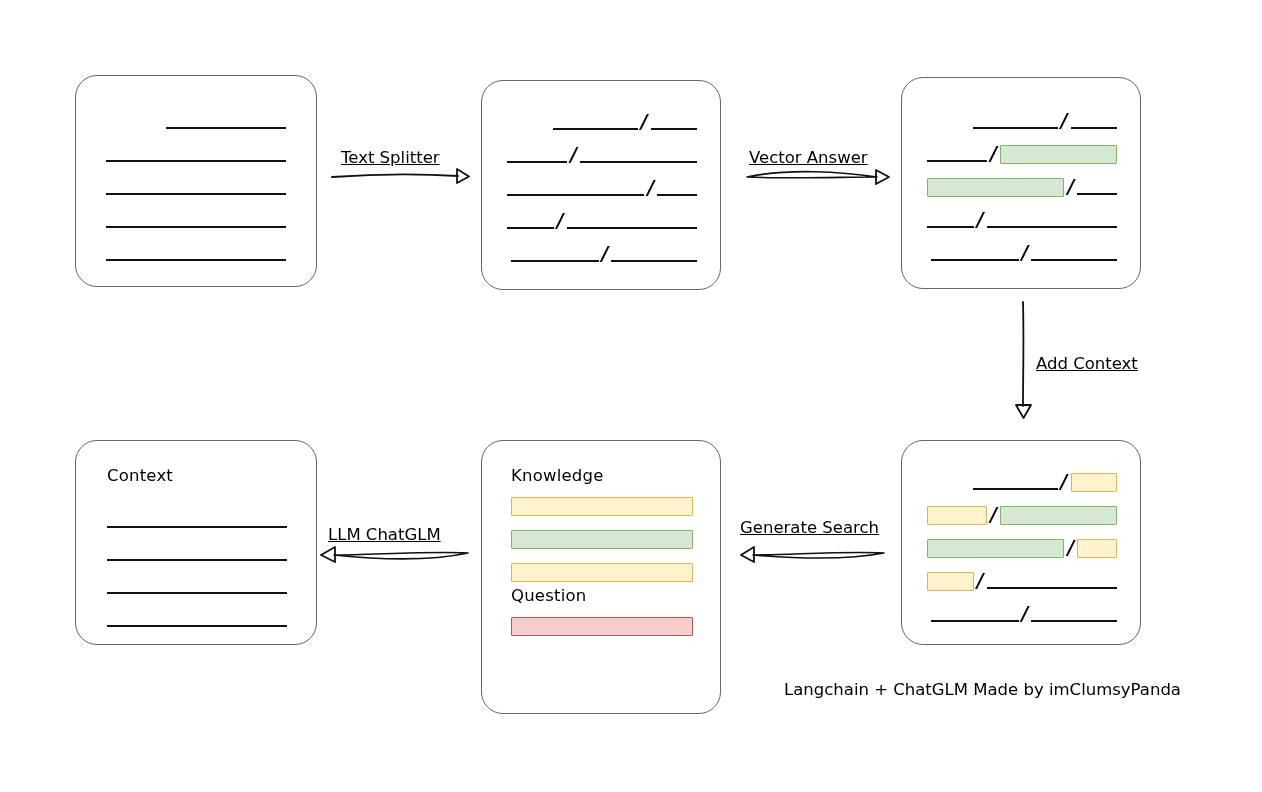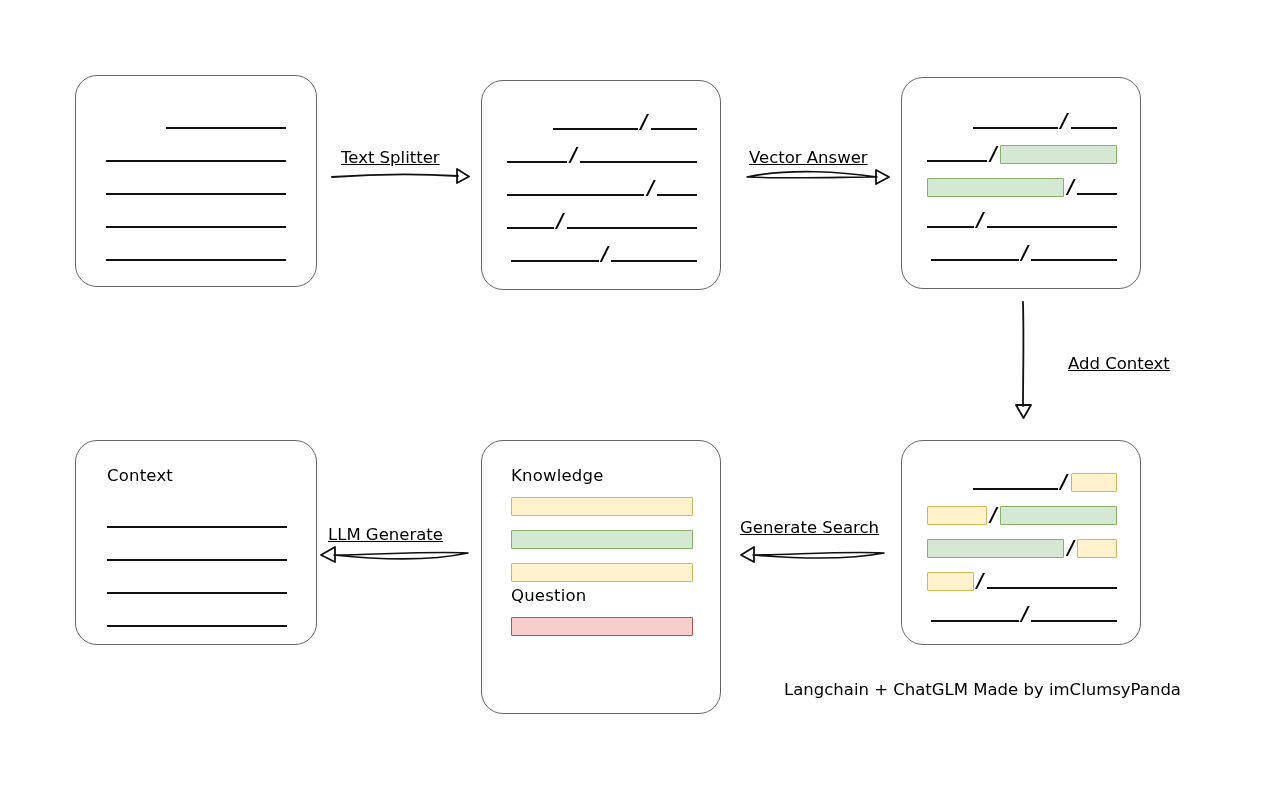--- a/index.html
+++ b/index.html
@@ -214,21 +214,21 @@
       </div>
     </div>
 </div>
 
 <div class="arrow-wrap" style="left:1008px; top:300px; width:34px; height:120px;">
   <svg width="34" height="120" viewBox="0 0 34 120">
     <path d="M15,2 C16,40 15,75 15,106" stroke="#111" stroke-width="1.8" fill="none" stroke-linecap="round"></path>
     <path d="M8,105 L15.5,118 L23,105 Z" fill="none" stroke="#111" stroke-width="1.8" stroke-linejoin="round"></path>
   </svg>
 </div>
-<div class="arrow-label" style="left:1036px; top:354px;margin-left:32px;">Add Context</div>
+<div class="arrow-label" style="left:1036px; top:354px;">Add Context</div>
 
 <div class="doc-box" style="left:901px; top:440px; width:240px; height:205px;">
   <div class="rows" id="rows-context_chunks" style="left:25px; right:23px; top:30px;">
       <div class="row" style="top: 0px;">
         <div class="spacer" style="width: 46px;"></div>
         <div class="seg-line" style="width: 95px;"></div>
         <div class="slash">/</div>
         <div class="seg-chip chip-yellow" style="width: 52px;"></div>
       </div>
       <div class="row" style="top: 33px;">
@@ -274,21 +274,21 @@
 
   <div class="kq-bar chip-red" style="left:29px; top:176px; width:182px;"></div>
 </div>
 
 <div class="arrow-wrap" style="left:318px; top:535px; width:152px; height:32px;">
   <svg width="152" height="32" viewBox="0 0 152 32">
     <path d="M150,18 C108,27 55,24 16,20 C55,20 108,16 150,18 Z" stroke="#111" stroke-width="1.6" fill="none" stroke-linejoin="round"></path>
     <path d="M17,12 L3,20 L17,27 Z" fill="none" stroke="#111" stroke-width="1.8" stroke-linejoin="round"></path>
   </svg>
 </div>
-<div class="arrow-label" style="left:328px; top:525px;">LLM Generate</div>
+<div class="arrow-label" style="left:328px; top:525px;">LLM ChatGLM</div>
 
 <div class="doc-box" style="left:75px; top:440px; width:242px; height:205px;">
   <div class="box-label" style="left:31px; top:25px;">Context</div>
   <div class="rows" id="rows-answer" style="left:31px; right:29px; top:68px;">
       <div class="row" style="top: 0px;">
         <div class="seg-line" style="width: 182px;"></div>
       </div>
       <div class="row" style="top: 33px;">
         <div class="seg-line" style="width: 182px;"></div>
       </div>

